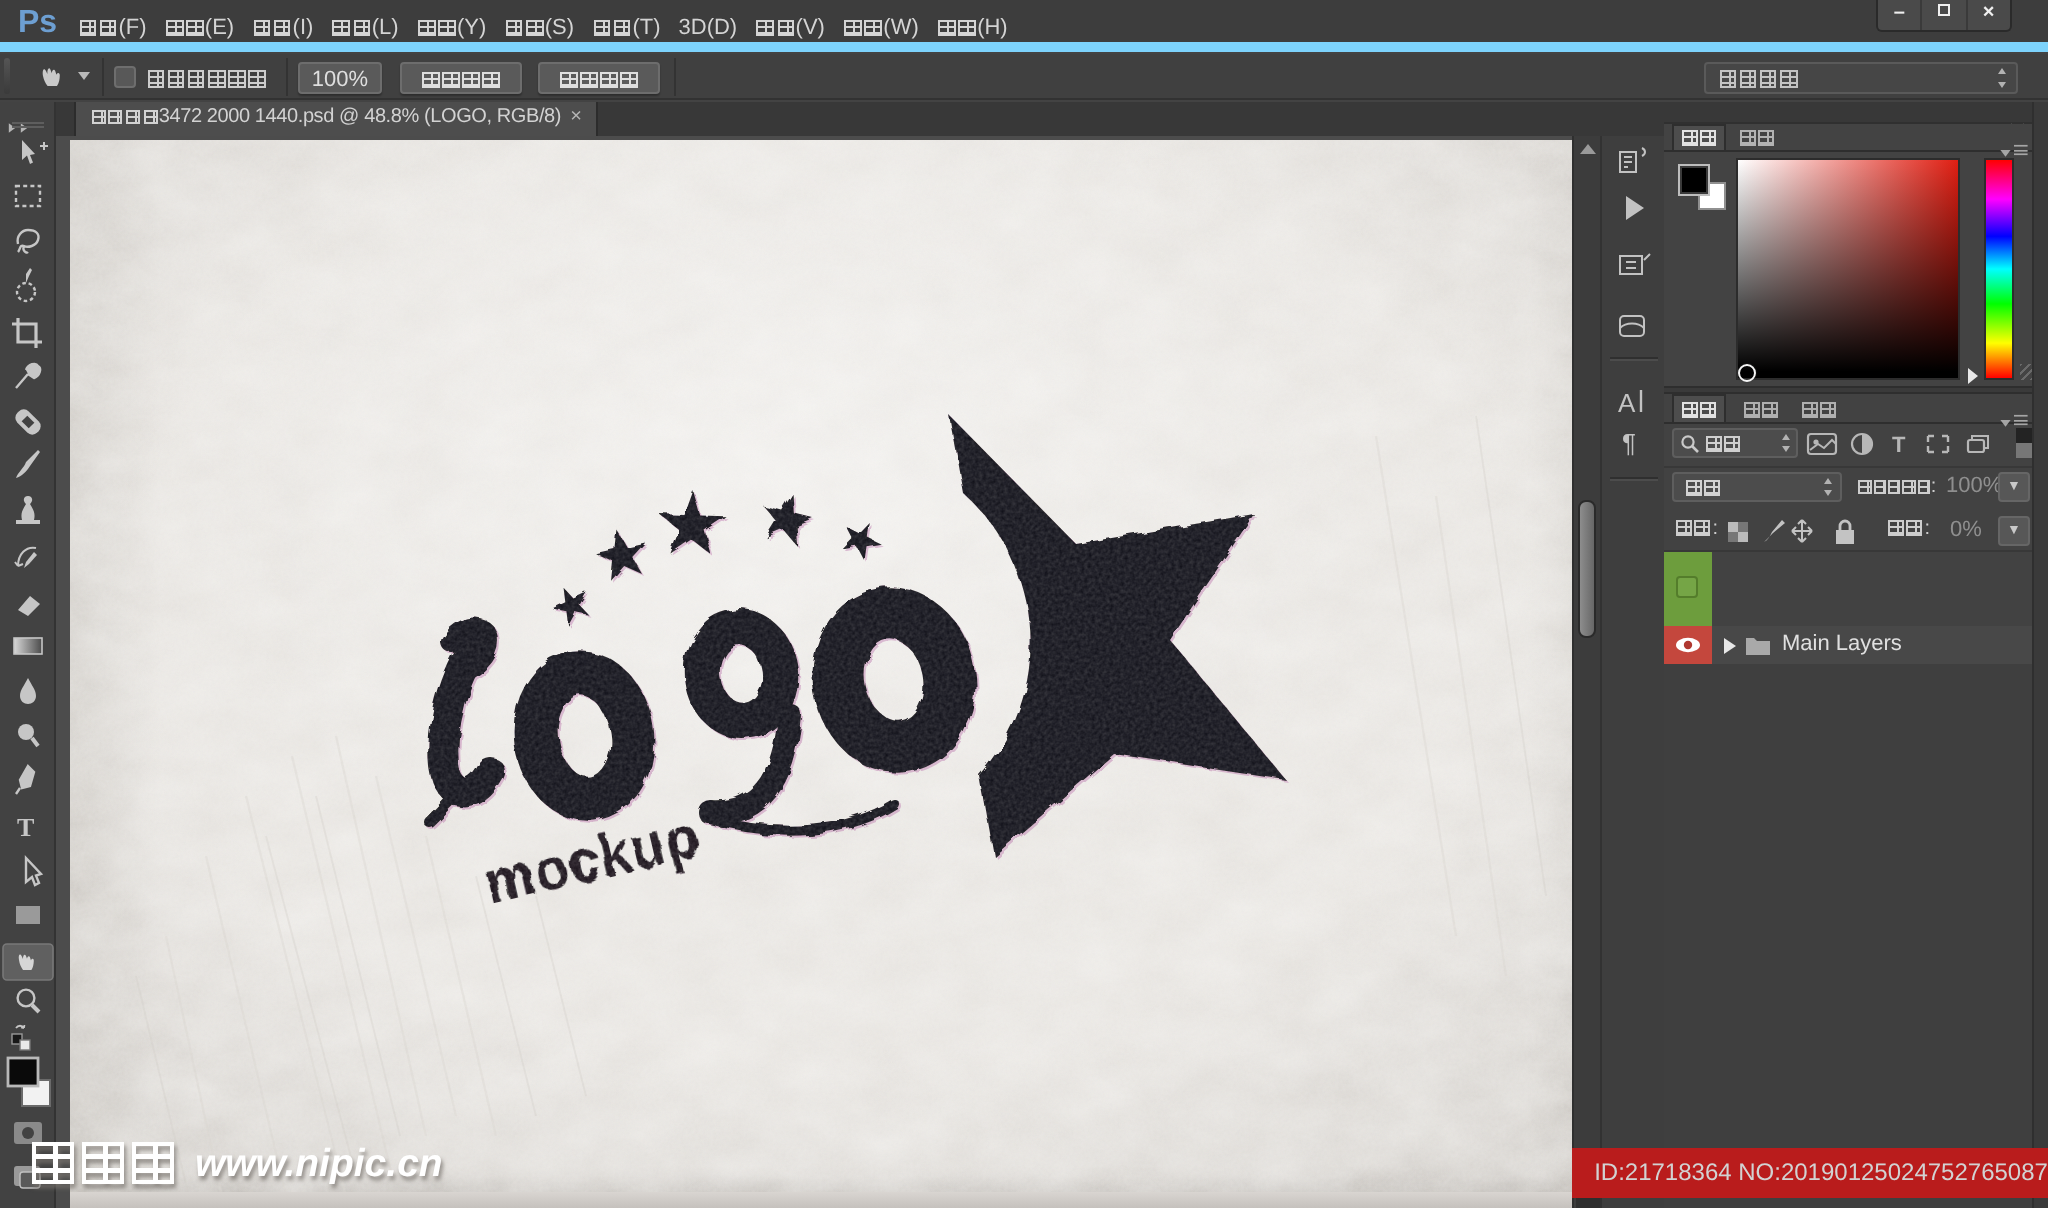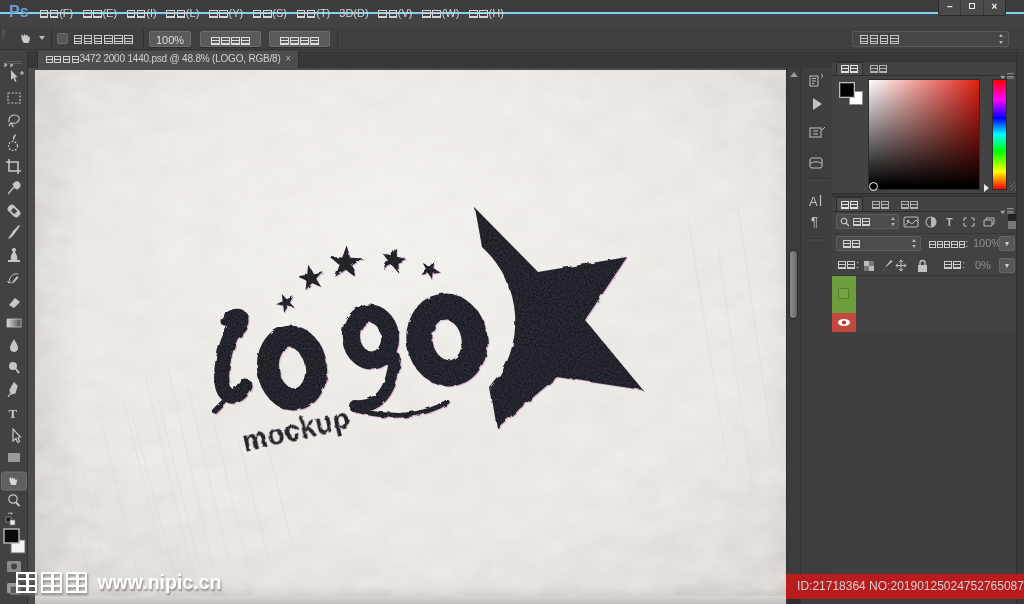--- a/index.html
+++ b/index.html
@@ -10,21 +10,21 @@
 linear-gradient(to bottom,transparent 2px,currentColor 2px,currentColor 2.8px,transparent 2.8px,transparent 5px,currentColor 5px,currentColor 5.8px,transparent 5.8px),
 linear-gradient(to right,transparent 3.6px,currentColor 3.6px,currentColor 4.4px,transparent 4.4px)}
 .cj8{width:8px;height:8px}
 .tri{display:inline-block;width:0;height:0;border-top:3px solid transparent;border-bottom:3px solid transparent;border-left:4px solid #b5b5b5;margin-right:1.5px}
 .spnu{position:absolute;width:0;height:0;border-left:2.5px solid transparent;border-right:2.5px solid transparent;border-bottom:3.5px solid #b2b2b2}
 .spnd{position:absolute;width:0;height:0;border-left:2.5px solid transparent;border-right:2.5px solid transparent;border-top:3.5px solid #b2b2b2}
 .ddt{display:inline-block;width:0;height:0;border-left:3.5px solid transparent;border-right:3.5px solid transparent;border-top:4.5px solid #b8b8b8}
 </style></head>
 <body>
 
-<div class="abs" id="menubar" style="left:0;top:0;width:1024px;height:14px;background:#3d3d3d;border-bottom:2px solid #7dd3fc">
+<div class="abs" id="menubar" style="left:0;top:0;width:1024px;height:26px;background:#3d3d3d;border-bottom:5px solid #7dd3fc">
   <div class="abs" style="left:9px;top:3px;font-size:16px;font-weight:bold;color:#6d9fd2;letter-spacing:0px">Ps</div>
   <div class="abs" style="left:39px;top:6px;color:#d4d4d4;font-size:12px">
     <span class="mi"><i class="cj"></i><i class="cj"></i>(F)</span><span class="mi"><i class="cj"></i><i class="cj"></i>(E)</span><span class="mi"><i class="cj"></i><i class="cj"></i>(I)</span><span class="mi"><i class="cj"></i><i class="cj"></i>(L)</span><span class="mi"><i class="cj"></i><i class="cj"></i>(Y)</span><span class="mi"><i class="cj"></i><i class="cj"></i>(S)</span><span class="mi"><i class="cj"></i><i class="cj"></i>(T)</span><span class="mi">3D(D)</span><span class="mi"><i class="cj"></i><i class="cj"></i>(V)</span><span class="mi"><i class="cj"></i><i class="cj"></i>(W)</span><span class="mi"><i class="cj"></i><i class="cj"></i>(H)</span>
   </div>
   <style>.mi{display:inline-block;margin-right:9px;font-size:11px}</style>
 
   <div class="abs" style="left:938px;top:0px;width:68px;height:16px;background:#4a4a4a;border:1px solid #2a2a2a;border-top:none;border-radius:0 0 3px 3px;display:flex">
     <div class="wb" style="border-right:1px solid #3a3a3a">–</div>
     <div class="wb" style="border-right:1px solid #3a3a3a"><span style="display:inline-block;width:6px;height:6px;border:1.5px solid #f0f0f0;vertical-align:1px"></span></div>
     <div class="wb">×</div>
@@ -221,21 +221,21 @@
 
     <text transform="translate(217,384) rotate(-13) scale(0.93,1)" font-family="Liberation Sans" font-weight="bold" font-size="30" letter-spacing="0.5" fill="#140e16" filter="url(#rough)">mockup</text>
 
     <rect x="7" y="2" width="751" height="534" fill="none" filter="url(#grain)" opacity="0.33"></rect>
   </svg>
   <div class="abs" style="left:7px;top:528px;width:751px;height:8px;background:linear-gradient(#d9d5d1,#c5c1bd)"></div>
 </div>
 
 <div class="abs" style="left:14px;top:571px;z-index:50;color:#fff">
   <i class="cj cjwm"></i><i class="cj cjwm"></i><i class="cj cjwm"></i>
-  <span style="font-size:19.5px;font-weight:bold;vertical-align:2px;margin-left:4px;text-shadow:1px 2px 2px rgba(120,115,110,.8)">www.nipic.cn</span>
+  <span style="font-size:19.5px;font-weight:bold;font-style:italic;vertical-align:2px;margin-left:4px;text-shadow:1px 2px 2px rgba(120,115,110,.8)">www.nipic.cn</span>
 </div>
 <style>.cjwm{width:21px;height:21px;border-width:2.5px;margin:0 2px;vertical-align:-2px;
 filter:drop-shadow(1px 2px 1px rgba(120,115,110,.8));
 background:
 linear-gradient(to bottom,transparent 4px,currentColor 4px,currentColor 6.5px,transparent 6.5px,transparent 11px,currentColor 11px,currentColor 13.5px,transparent 13.5px),
 linear-gradient(to right,transparent 8.5px,currentColor 8.5px,currentColor 11px,transparent 11px)}</style>
 
 <div class="abs" id="vscroll" style="left:786px;top:68px;width:14px;height:536px;background:#3c3c3c;border-left:1px solid #2f2f2f">
   <div class="abs" style="left:3px;top:4px;width:0;height:0;border-left:4px solid transparent;border-right:4px solid transparent;border-bottom:5px solid #9a9a9a"></div>
   <div class="abs" style="left:2px;top:182px;width:9px;height:69px;border-radius:4px;background:linear-gradient(to right,#8d8d8d,#676767);border:1px solid #2a2a2a"></div>
@@ -363,18 +363,25 @@
     <div class="abs" style="left:0;top:79px;width:24px;height:37px;background:#6d9d3d">
       <div class="abs" style="left:6px;top:12px;width:11px;height:11px;border:1.5px solid #547d2b;border-radius:2px;background:#75a546"></div>
     </div>
 
     <div class="abs" style="left:0;top:116px;width:24px;height:19px;background:#c4473d">
       <svg width="24" height="19" viewBox="0 0 24 19">
           <ellipse cx="12" cy="9.5" rx="6" ry="3.6" fill="#fff"></ellipse>
           <circle cx="12" cy="9.5" r="2.1" fill="#b03830"></circle>
         </svg>
     </div>
+    <div class="abs" style="left:24px;top:116px;width:168px;height:19px;background:#484848">
+      <div class="abs" style="left:6px;top:6px;width:0;height:0;border-top:4px solid transparent;border-bottom:4px solid transparent;border-left:6px solid #e8e8e8"></div>
+      <svg class="abs" style="left:16px;top:4px" width="14" height="11" viewBox="0 0 14 11">
+          <path d="M1,2 h4 l1.5,1.5 h6.5 v7 h-12 z" fill="#a9a9a9"></path>
+        </svg>
+      <span style="position:absolute;left:35px;top:3px;color:#e0e0e0;font-size:11px">Main Layers</span>
+    </div>
     <div class="abs" style="left:0;top:135px;width:192px;height:272px;background:#3f3f3f"></div>
   </div>
   <div class="abs" style="left:184px;top:0;width:8px;height:553px;background:#3a3a3a;border-left:1px solid #2f2f2f"></div>
 </div>
 
 <div class="abs" id="idbar" style="left:786px;top:574px;width:249px;height:25px;background:#b91c1c;color:#d2d2d2;font-size:12px;line-height:24px;text-align:center;z-index:40">ID:21718364 NO:20190125024752765087</div>
 
 </body></html>

